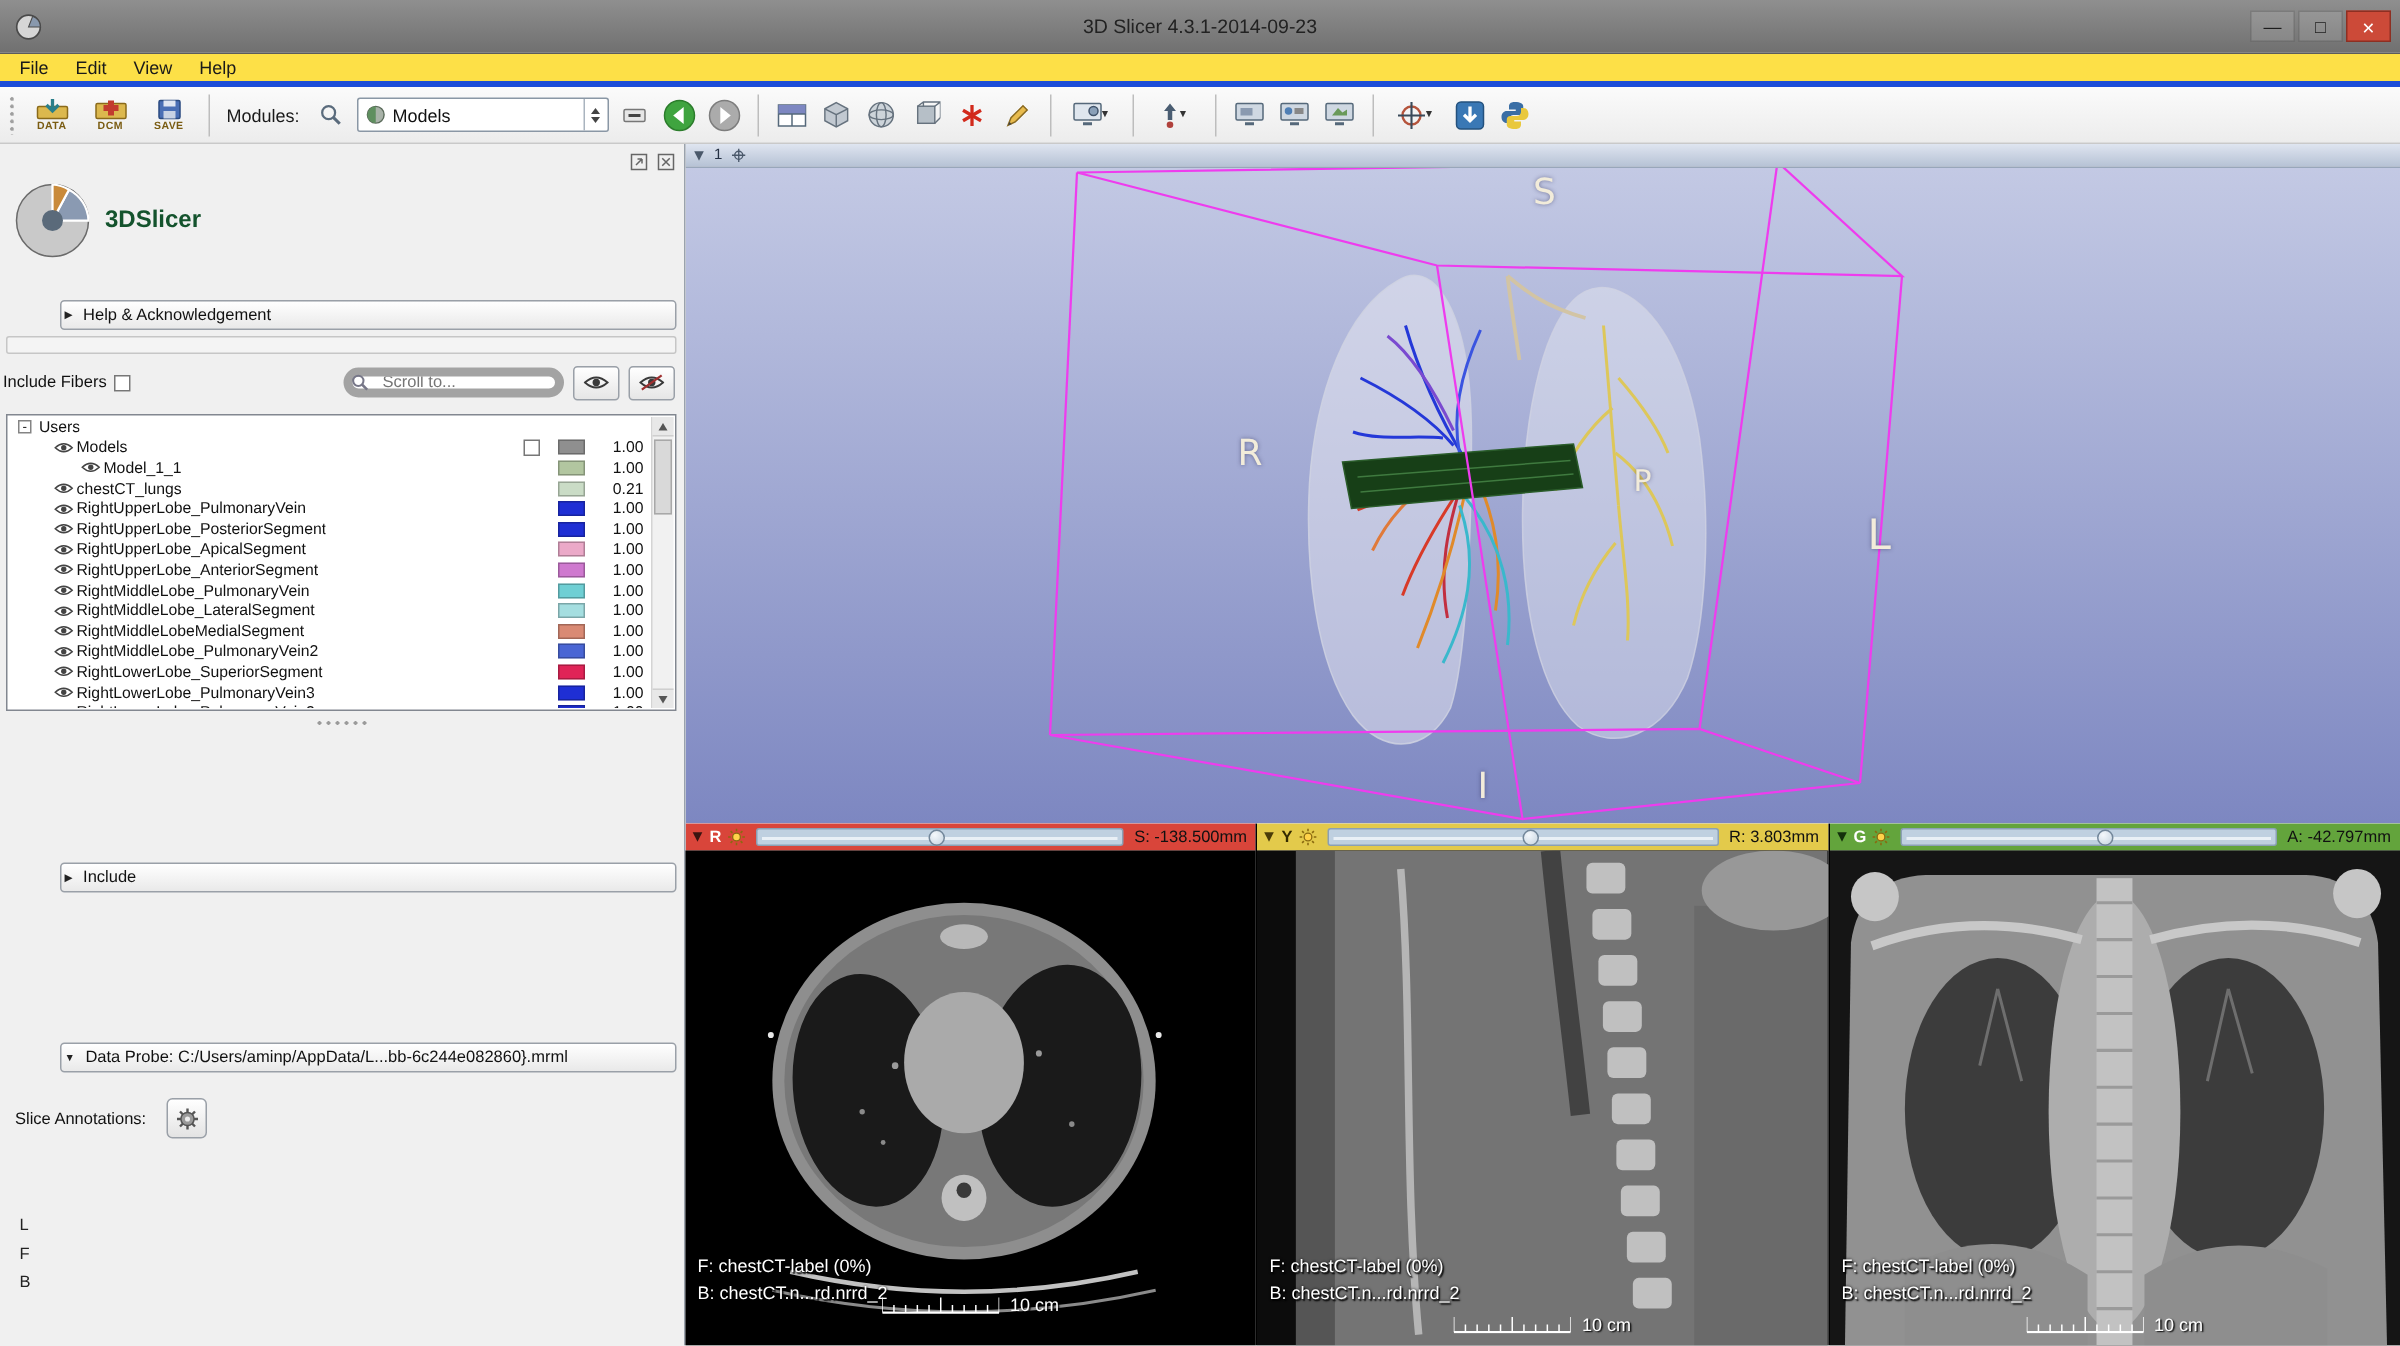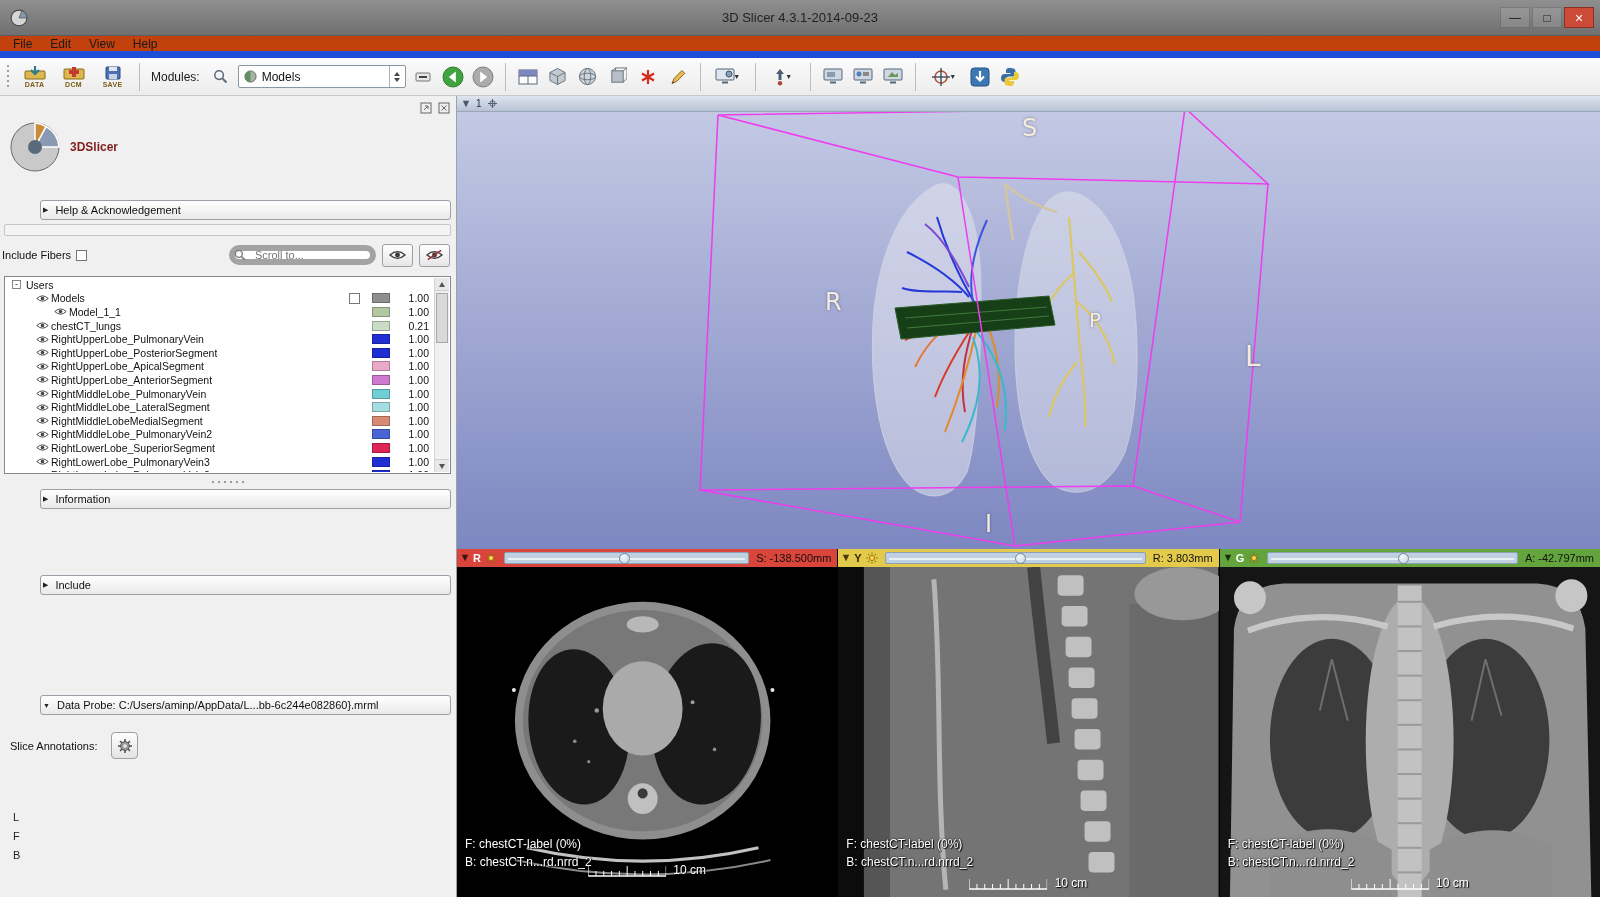--- a/index.html
+++ b/index.html
@@ -11,22 +11,22 @@
   .titlebar{height:36px;background:linear-gradient(#8f8f8f,#707070);display:flex;align-items:center;
     padding:0 6px;border-bottom:1px solid #5c5c5c;position:relative;flex:0 0 auto;}
   .app-icon{width:18px;height:18px;margin-left:4px;}
   .win-title{position:absolute;left:0;right:0;text-align:center;font-size:13px;color:#222;}
   .win-controls{margin-left:auto;display:flex;gap:2px;z-index:2;}
   .win-btn{width:30px;height:21px;display:flex;align-items:center;justify-content:center;
     font-size:12px;color:#1c1c1c;background:rgba(255,255,255,.12);border:1px solid rgba(0,0,0,.18);}
   .win-btn.close{background:#cc4a38;color:#fff;border-color:#8d2f22;font-size:14px;}
 
   
-  .menubar{height:22px;background:#c2410c;display:flex;align-items:center;padding-left:4px;
-    border-bottom:7px solid #1d4ed8;flex:0 0 auto;}
+  .menubar{height:22px;background:#fde047;display:flex;align-items:center;padding-left:4px;
+    border-bottom:4px solid #1d4ed8;flex:0 0 auto;}
   .menu-item{font-size:12px;color:#1a1a1a;padding:2px 9px;cursor:default;}
 
   
   .toolbar{height:38px;background:linear-gradient(#fbfbfb,#ececec);display:flex;align-items:center;
     padding:0 4px;border-bottom:1px solid #c9c9c9;gap:4px;flex:0 0 auto;}
   .grip{width:5px;height:26px;background:radial-gradient(circle at 2px 2px,#9f9f9f 1.1px,transparent 1.4px);
     background-size:5px 5px;margin:0 2px;}
   .tsep{width:1px;height:28px;background:#bdbdbd;margin:0 5px;}
   .big-btn{width:35px;height:34px;display:flex;flex-direction:column;align-items:center;justify-content:center;gap:1px;}
   .big-btn .bb-label{font-size:7px;font-weight:bold;color:#7a5c12;letter-spacing:.3px;}
@@ -42,21 +42,21 @@
   .spin-dn{width:0;height:0;border:3px solid transparent;border-top:4px solid #444;}
 
   
   .content{flex:1;display:flex;min-height:0;}
 
   
   .left-panel{width:457px;flex:0 0 457px;background:#f0f0f0;position:relative;border-right:1px solid #9aa2ac;}
   .panel-topicons{position:absolute;top:5px;right:5px;display:flex;gap:4px;}
   .ptb{width:14px;height:13px;display:flex;align-items:center;justify-content:center;}
   .logo-row{position:absolute;top:24px;left:8px;display:flex;align-items:center;gap:8px;}
-  .logo-text{font-size:12px;font-weight:bold;color:#7f1d1d;}
+  .logo-text{font-size:16px;font-weight:bold;color:#14532d;}
   .collapse-btn{position:absolute;left:4px;right:5px;height:20px;border:1px solid #9aa0a8;border-radius:3px;
     background:linear-gradient(#ffffff,#e9e9e9);display:flex;align-items:center;font-size:11px;color:#111;
     padding-left:2px;gap:7px;margin-left:36px;}
   .collapse-arrow{font-size:7px;color:#222;}
   .thin-frame{position:absolute;top:128px;left:4px;right:5px;height:12px;border:1px solid #c6c6c6;
     border-radius:2px;background:#f4f4f4;}
   .fibers-row{position:absolute;top:146px;left:2px;right:6px;height:26px;display:flex;align-items:center;}
   .fibers-label{font-size:11px;color:#111;}
   .cbox{width:11px;height:11px;border:1px solid #777;background:#fff;margin-left:5px;}
   .scroll-input{width:147px;height:20px;border:6px solid #a3a3a3;border-radius:10px;font-size:11px;
@@ -119,21 +119,21 @@
   .bar-letter.dark{color:#332a00;}
   .bar-slider{flex:1;height:12px;background:#bfd0e0;border:1px solid #8ba0b4;border-radius:2px;position:relative;margin:0 3px;}
   .bar-slider::before{content:"";position:absolute;left:3px;right:3px;top:5px;height:2px;background:#e9f0f6;}
   .bar-thumb{position:absolute;top:0;width:11px;height:11px;border-radius:50%;
     background:radial-gradient(circle at 35% 30%,#f4f8fc,#c6d4e0);border:1px solid #73879a;}
   .bar-value{font-size:11px;color:#111;white-space:nowrap;padding-right:2px;}
   .slice-view{flex:1;position:relative;overflow:hidden;background:#000;}
   .slice-view svg.ct{position:absolute;inset:0;width:100%;height:100%;}
   .overlay-text{position:absolute;left:8px;bottom:26px;color:#fff;font-size:12px;line-height:18px;
     text-shadow:1px 1px 1px #000,0 0 2px #000;white-space:nowrap;}
-  .ruler{position:absolute;left:50%;transform:translateX(-50%);bottom:7px;display:flex;align-items:flex-end;gap:7px;
+  .ruler{position:absolute;left:50%;transform:translateX(-50%);bottom:7px;display:flex;gap:7px;
     color:#fff;font-size:12px;text-shadow:1px 1px 1px #000;}
   .slice-col.red .ruler{bottom:20px;}
 </style>
 </head>
 <body>
 
 <div class="window">
 
   <div class="titlebar">
     <div class="app-icon">
@@ -611,24 +611,20 @@
           <div class="sb-btn dn">
               <div class="tri-dn"></div>
             </div>
         </div>
       </div>
 
       <div class="splitter">
           <div class="splitter-dots"></div>
         </div>
 
-      <div class="collapse-btn" style="top:393px">
-        <span class="collapse-arrow">▶</span>
-        <span>Information</span>
-      </div>
       <div class="collapse-btn" style="top:479px">
         <span class="collapse-arrow">▶</span>
         <span>Include</span>
       </div>
 
       <div class="collapse-btn" style="top:599px">
         <span class="collapse-arrow">▼</span>
         <span>Data Probe: C:/Users/aminp/AppData/L...bb-6c244e082860}.mrml</span>
       </div>
 

